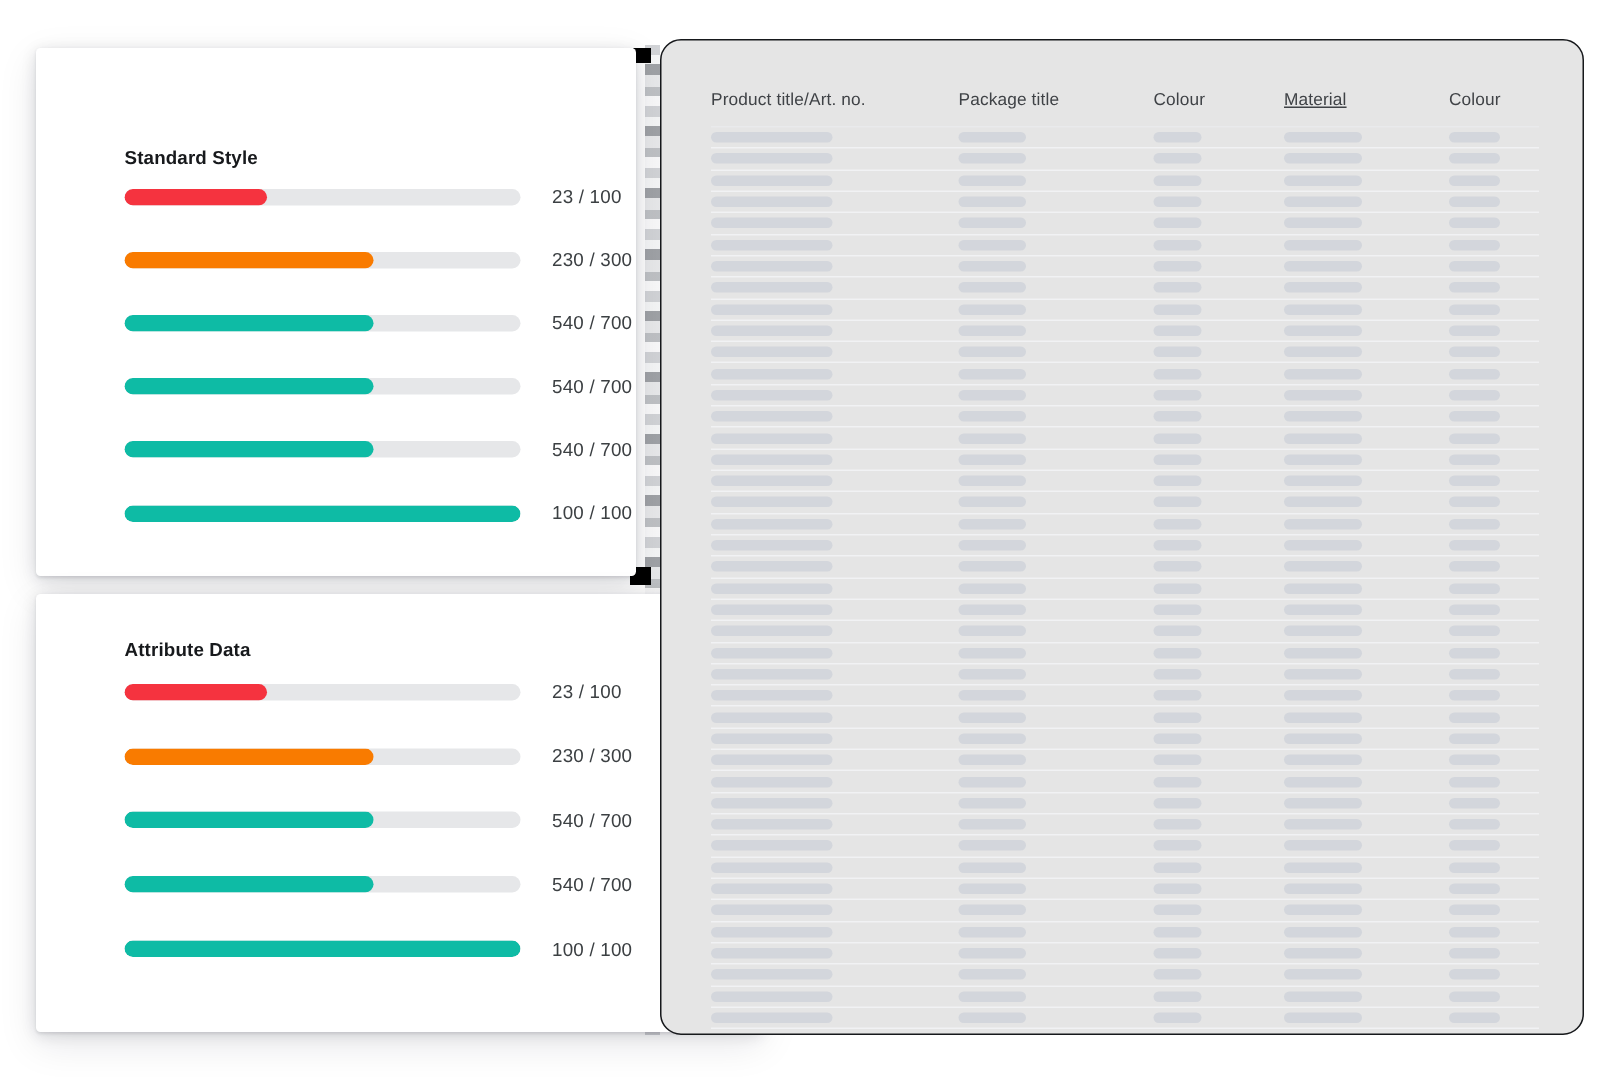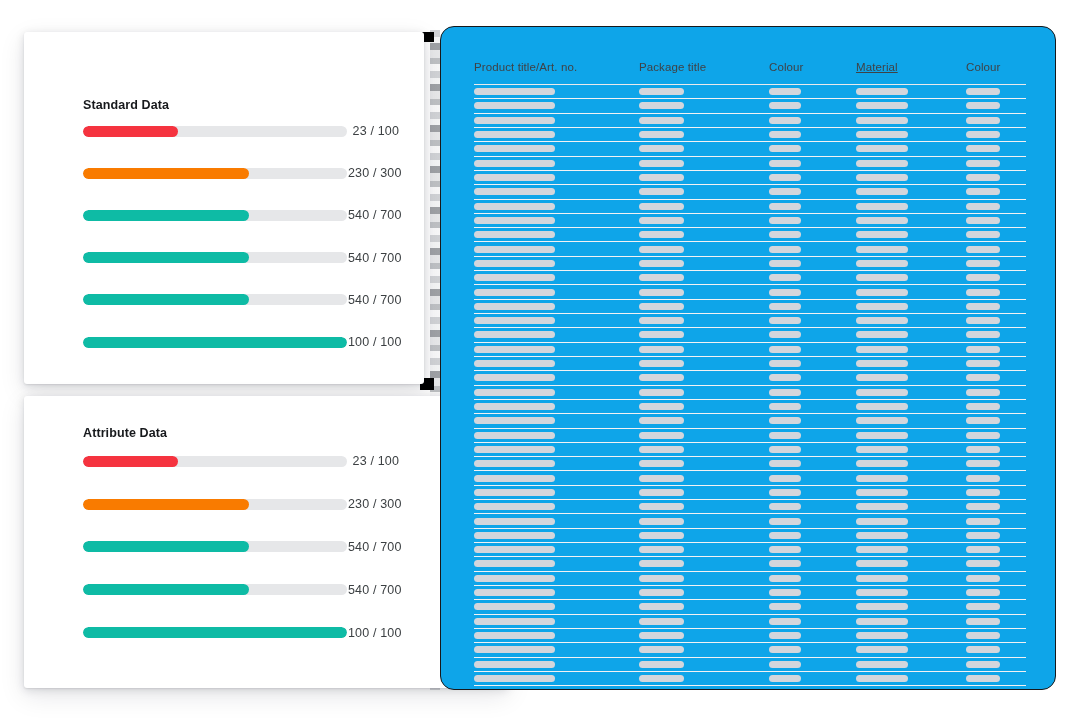--- a/index.html
+++ b/index.html
@@ -84,32 +84,32 @@
     top: 0;
     height: 100%;
     border-radius: 6px;
   }
   .bar-value {
     flex: 1 1 auto;
     text-align: right;
     font-size: 12.5px;
     color: #3c4043;
     letter-spacing: 0.15px;
-    padding-left: 1px;
+    padding-left: 21px;
     white-space: nowrap;
   }
 
   
   .panel {
     position: absolute;
     left: 440px;
     top: 26px;
     width: 616px;
     height: 664px;
-    background: #0ea5e9;
+    background: #e5e5e5;
     border: 1.5px solid #16181b;
     border-radius: 14px;
     box-sizing: border-box;
     overflow: hidden;
   }
 
   .table {
     position: absolute;
     left: 33px;
     top: 34px;
@@ -178,21 +178,21 @@
 </head>
 <body>
 
 <div class="stage">
 
   <div class="stripe-col"></div>
   <div class="nub nub-top"></div>
   <div class="nub nub-mid"></div>
 
   <div class="card card-standard">
-    <div class="card-title">Standard Data</div>
+    <div class="card-title">Standard Style</div>
     <div class="bars" id="bars-0">
         <div class="bar-row">
           <div class="bar-track">
             <div class="bar-fill" style="width: 36%; background: rgb(245, 51, 63);"></div>
           </div>
           <div class="bar-value">23 / 100</div>
         </div>
         <div class="bar-row">
           <div class="bar-track">
             <div class="bar-fill" style="width: 63%; background: rgb(249, 123, 0);"></div>

